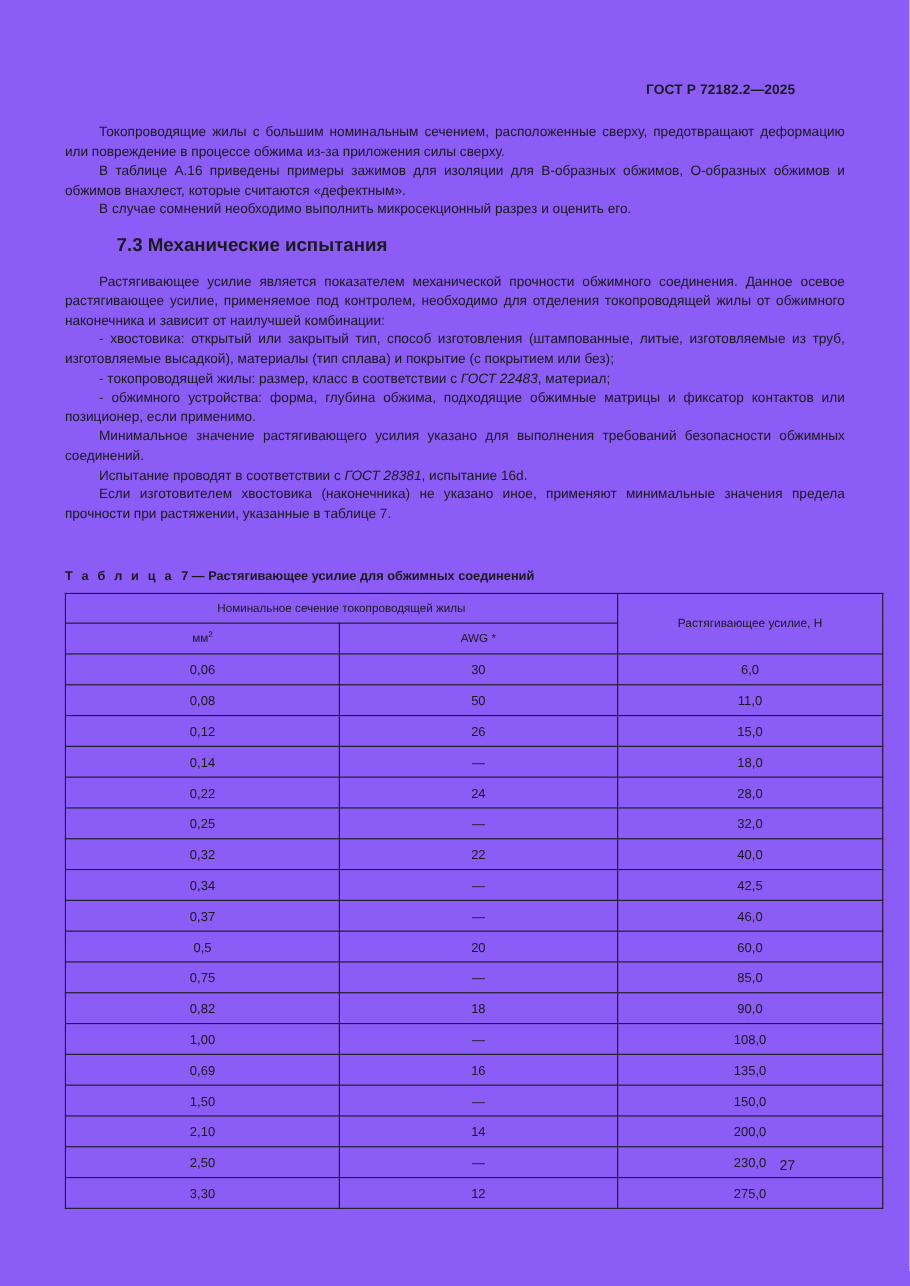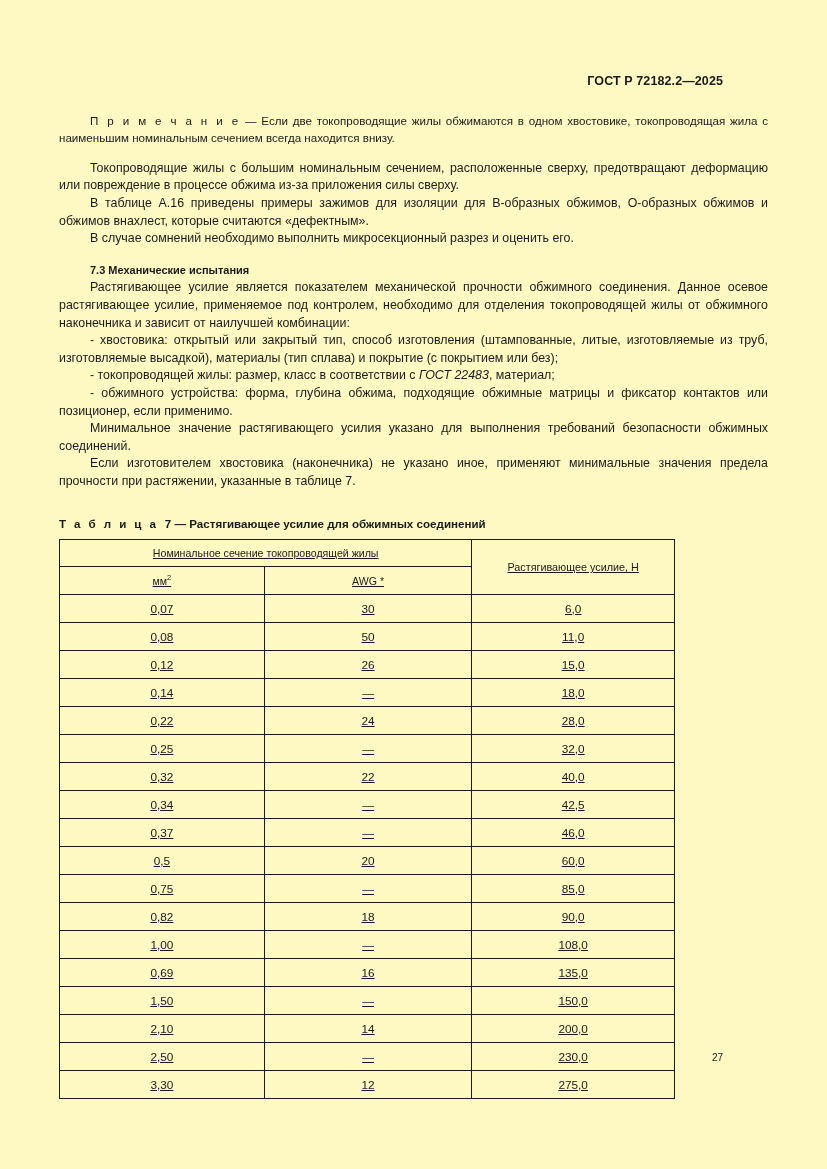--- a/index.html
+++ b/index.html
@@ -9,21 +9,21 @@
   }
   body {
     font-family: "Liberation Sans", sans-serif;
     color: #1a1a1a;
   }
   .page {
     position: relative;
     width: 827px;
     height: 1169px;
     margin: 0 auto;
-    background: #fef9c3;
+    background: #8b5cf6;
     overflow: hidden;
     box-sizing: border-box;
   }
 
   
   .doc-header {
     position: absolute;
     top: 74px;
     right: 104px;
     font-size: 12.5px;
@@ -56,24 +56,24 @@
   }
   .note-label {
     letter-spacing: 2.1px;
   }
 
   p.indent {
     text-indent: 31px;
   }
 
   .h3, .h4 {
-    font-size: 11px;
+    font-size: 17px;
     font-weight: bold;
     line-height: 17.6px;
-    margin: 0;
+    margin: 16px;
     padding-left: 31px;
   }
   .h3 { margin-top: 14px; }
   .h4 { margin-top: 14px; }
 
   em, .ital {
     font-style: italic;
   }
 
   
@@ -87,24 +87,23 @@
   }
   .table-caption .tbl-word {
     letter-spacing: 2.4px;
   }
 
   
   .data-table {
     position: absolute;
     top: 539px;
     left: 59px;
-    width: 616px;
+    width: 744px;
     border-collapse: collapse;
     font-size: 11.8px;
-    text-decoration: underline;
   }
   .data-table td, .data-table th {
     border: 1px solid #1b1b1b;
     text-align: center;
     vertical-align: middle;
     font-weight: normal;
     padding: 0;
   }
   .data-table th {
     font-size: 10.6px;
@@ -128,74 +127,74 @@
     font-size: 70%;
     vertical-align: super;
     line-height: 0;
   }
 
   
   .folio {
     position: absolute;
     top: 1052px;
     right: 104px;
-    font-size: 10px;
+    font-size: 13px;
   }
 </style>
 </head>
 <body>
 
 <div class="page">
 
   <div class="doc-header">ГОСТ Р 72182.2—2025</div>
 
   <div class="content">
 
-    <p class="note indent"><span class="note-label">П р и м е ч а н и е</span><span> — </span><span>Если две токопроводящие жилы обжимаются в одном хвостовике, токопроводящая жила с наименьшим номинальным сечением всегда находится внизу.</span></p>
 
     <p class="indent">Токопроводящие жилы с большим номинальным сечением, расположенные сверху, предотвращают деформацию или повреждение в процессе обжима из-за приложения силы сверху.</p>
 
     <p class="indent">В таблице А.16 приведены примеры зажимов для изоляции для В-образных обжимов, О-образных обжимов и обжимов внахлест, которые считаются «дефектным».</p>
 
     <p class="indent">В случае сомнений необходимо выполнить микросекционный разрез и оценить его.</p>
 
     <div class="h3">7.3 Механические испытания</div>
 
 
     <p class="indent">Растягивающее усилие является показателем механической прочности обжимного соединения. Данное осевое растягивающее усилие, применяемое под контролем, необходимо для отделения токопроводящей жилы от обжимного наконечника и зависит от наилучшей комбинации:</p>
 
     <p class="indent">- хвостовика: открытый или закрытый тип, способ изготовления (штампованные, литые, изготовляемые из труб, изготовляемые высадкой), материалы (тип сплава) и покрытие (с покрытием или без);</p>
 
     <p class="indent"><span>- токопроводящей жилы: размер, класс в соответствии с </span><span class="ital">ГОСТ 22483</span><span>, материал;</span></p>
 
     <p class="indent">- обжимного устройства: форма, глубина обжима, подходящие обжимные матрицы и фиксатор контактов или позиционер, если применимо.</p>
 
     <p class="indent">Минимальное значение растягивающего усилия указано для выполнения требований безопасности обжимных соединений.</p>
 
+    <p class="indent"><span>Испытание проводят в соответствии с </span><span class="ital">ГОСТ 28381</span><span>, испытание 16d.</span></p>
 
     <p class="indent">Если изготовителем хвостовика (наконечника) не указано иное, применяют минимальные значения предела прочности при растяжении, указанные в таблице 7.</p>
 
   </div>
 
   <div class="table-caption"><span class="tbl-word">Т а б л и ц а</span>&nbsp;&nbsp;<span>7</span><span> — </span><span>Растягивающее усилие для обжимных соединений</span></div>
 
   <table class="data-table">
     <thead>
       <tr>
         <th class="grp" colspan="2">Номинальное сечение токопроводящей жилы</th>
         <th class="col-f tall" rowspan="2">Растягивающее усилие, Н</th>
       </tr>
       <tr>
         <th class="col-mm"><span>мм</span><sup>2</sup></th>
         <th class="col-awg">AWG *</th>
       </tr>
     </thead>
     <tbody id="table-body">
         <tr>
-          <td class="col-mm">0,07</td>
+          <td class="col-mm">0,06</td>
           <td class="col-awg">30</td>
           <td class="col-f">6,0</td>
         </tr>
         <tr>
           <td class="col-mm">0,08</td>
           <td class="col-awg">50</td>
           <td class="col-f">11,0</td>
         </tr>
         <tr>
           <td class="col-mm">0,12</td>

